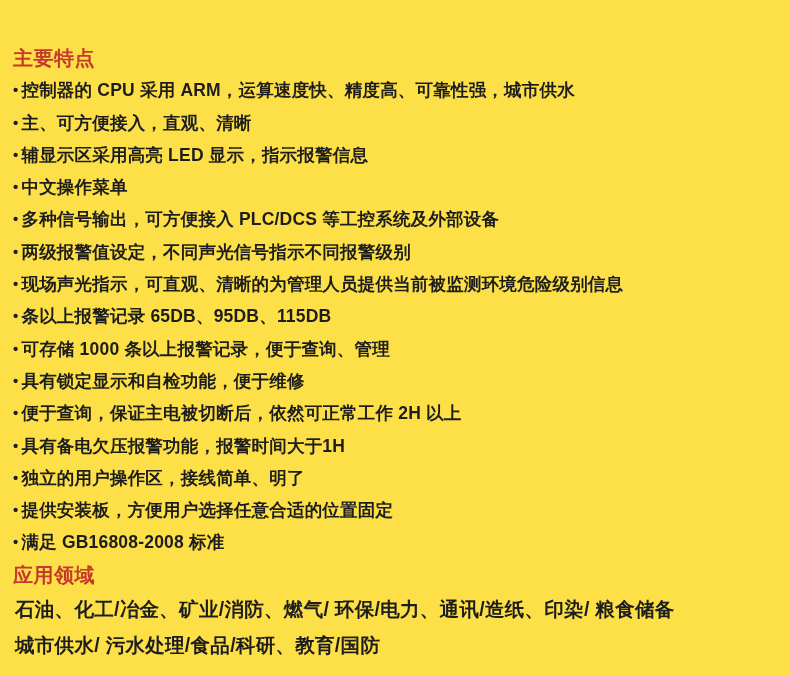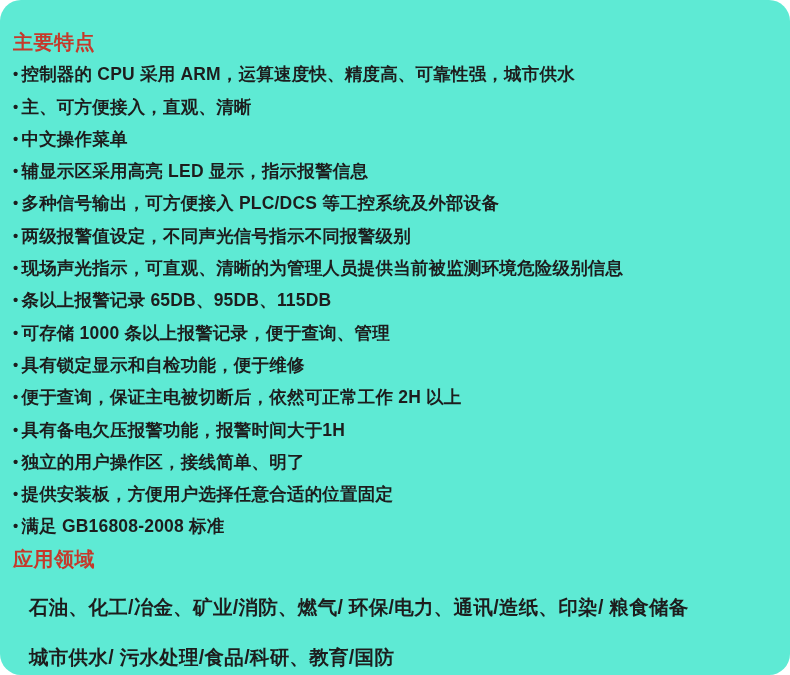--- a/index.html
+++ b/index.html
@@ -5,25 +5,24 @@
   html, body {
     margin: 0;
     padding: 0;
     background: #ffffff;
     font-family: "Liberation Sans", "DejaVu Sans", sans-serif;
   }
   .page {
     position: relative;
     width: 790px;
     height: 675px;
-    background: #5eead4;
+    background: #fde047;
     overflow: hidden;
     box-sizing: border-box;
-    padding: 26px 10px 0 13px;
-    border-radius: 21px;
+    padding: 42px 10px 0 13px;
   }
   .section-heading {
     margin: 0;
     color: #c5392b;
     font-size: 20px;
     font-weight: bold;
     line-height: 32.3px;
     letter-spacing: 0.5px;
   }
   .feature-list {
@@ -39,41 +38,41 @@
     white-space: nowrap;
     letter-spacing: 0.2px;
   }
   .bullet {
     display: inline-block;
     margin-right: 3px;
     font-size: 15px;
     vertical-align: 1px;
   }
   .app-line {
-    margin: 16px;
+    margin: 2px;
     color: #1d1d1d;
     font-size: 19.5px;
     font-weight: bold;
     line-height: 33.5px;
     white-space: nowrap;
     letter-spacing: 0.3px;
   }
 </style>
 </head>
 <body>
 
 <div class="page">
 
   <h2 class="section-heading">主要特点</h2>
 
   <ul class="feature-list">
     <li class="feature-item"><span class="bullet">•</span><span>控制器的 CPU 采用 ARM，运算速度快、精度高、可靠性强，城市供水</span></li>
     <li class="feature-item"><span class="bullet">•</span><span>主、可方便接入，直观、清晰</span></li>
+    <li class="feature-item"><span class="bullet">•</span><span>辅显示区采用高亮 LED 显示，指示报警信息</span></li>
     <li class="feature-item"><span class="bullet">•</span><span>中文操作菜单</span></li>
-    <li class="feature-item"><span class="bullet">•</span><span>辅显示区采用高亮 LED 显示，指示报警信息</span></li>
     <li class="feature-item"><span class="bullet">•</span><span>多种信号输出，可方便接入 PLC/DCS 等工控系统及外部设备</span></li>
     <li class="feature-item"><span class="bullet">•</span><span>两级报警值设定，不同声光信号指示不同报警级别</span></li>
     <li class="feature-item"><span class="bullet">•</span><span>现场声光指示，可直观、清晰的为管理人员提供当前被监测环境危险级别信息</span></li>
     <li class="feature-item"><span class="bullet">•</span><span>条以上报警记录 65DB、95DB、115DB</span></li>
     <li class="feature-item"><span class="bullet">•</span><span>可存储 1000 条以上报警记录，便于查询、管理</span></li>
     <li class="feature-item"><span class="bullet">•</span><span>具有锁定显示和自检功能，便于维修</span></li>
     <li class="feature-item"><span class="bullet">•</span><span>便于查询，保证主电被切断后，依然可正常工作 2H 以上</span></li>
     <li class="feature-item"><span class="bullet">•</span><span>具有备电欠压报警功能，报警时间大于1H</span></li>
     <li class="feature-item"><span class="bullet">•</span><span>独立的用户操作区，接线简单、明了</span></li>
     <li class="feature-item"><span class="bullet">•</span><span>提供安装板，方便用户选择任意合适的位置固定</span></li>

